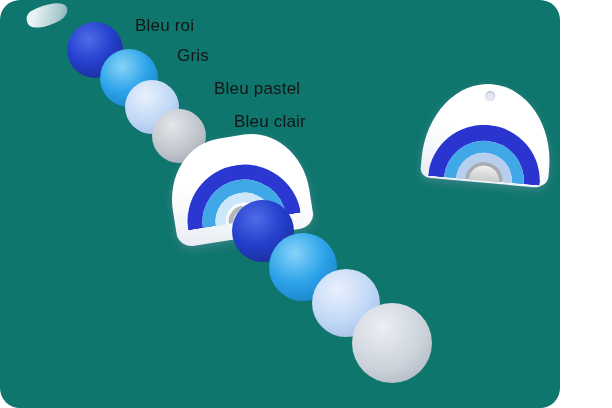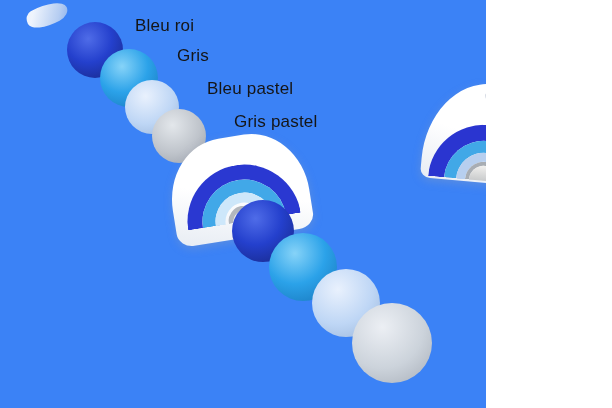--- a/index.html
+++ b/index.html
@@ -1,28 +1,29 @@
 <!DOCTYPE html>
 <html><head>
 <meta charset="utf-8">
 <style>
   html,body{margin:0;padding:0;background:#ffffff;}
   .stage{
-    position:relative; width:486px; height:408px; overflow:hidden;
-    background:#3b82f6;
+    position:relative; width:560px; height:408px; overflow:hidden;
+    background:#0f766e;
     font-family:"Liberation Sans", sans-serif;
+    border-radius:20px;
   }
   
   .label{
     position:absolute; font-size:17px; line-height:20px; color:#151515;
     white-space:nowrap; letter-spacing:0.2px;
   }
   .label-bleu-roi{left:135px; top:16px;}
   .label-bleu{left:177px; top:46px;}
-  .label-bleu-pastel{left:207px; top:79px;}
+  .label-bleu-pastel{left:214px; top:79px;}
   .label-gris-clair{left:234px; top:112px;}
 
   
   .cord-tip{
     position:absolute; left:26px; top:4px; width:42px; height:22px;
     transform:rotate(-28deg);
     border-radius:20% 80% 30% 70% / 45% 60% 40% 55%;
     background:linear-gradient(130deg, rgba(248,250,253,0.95) 20%, rgba(222,230,240,0.75) 75%, rgba(205,215,230,0.55));
   }
 
@@ -117,15 +118,15 @@
     <div class="arc arc-royal"></div>
     <div class="arc arc-sky"></div>
     <div class="arc arc-pale"></div>
     <div class="arc arc-gray"></div>
     <div class="rb-center"></div>
   </div>
 
   <span class="label label-bleu-roi">Bleu roi</span>
   <span class="label label-bleu">Gris</span>
   <span class="label label-bleu-pastel">Bleu pastel</span>
-  <span class="label label-gris-clair">Gris pastel</span>
+  <span class="label label-gris-clair">Bleu clair</span>
 
 </div>
 
 </body></html>

